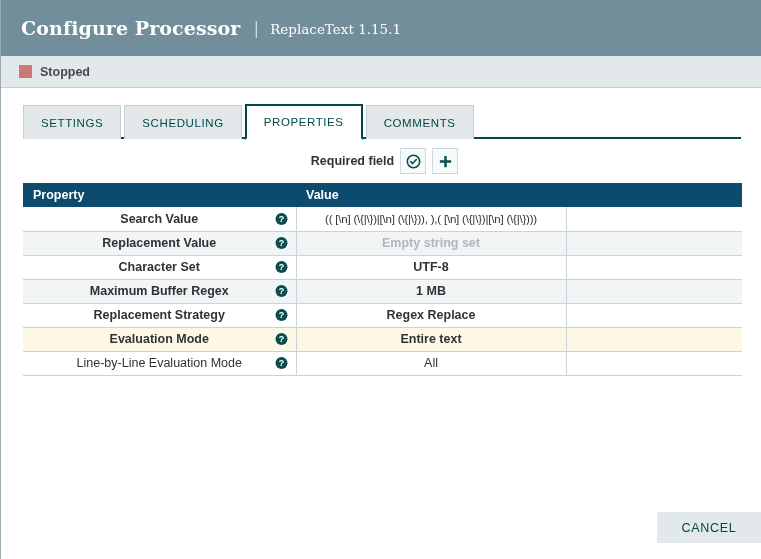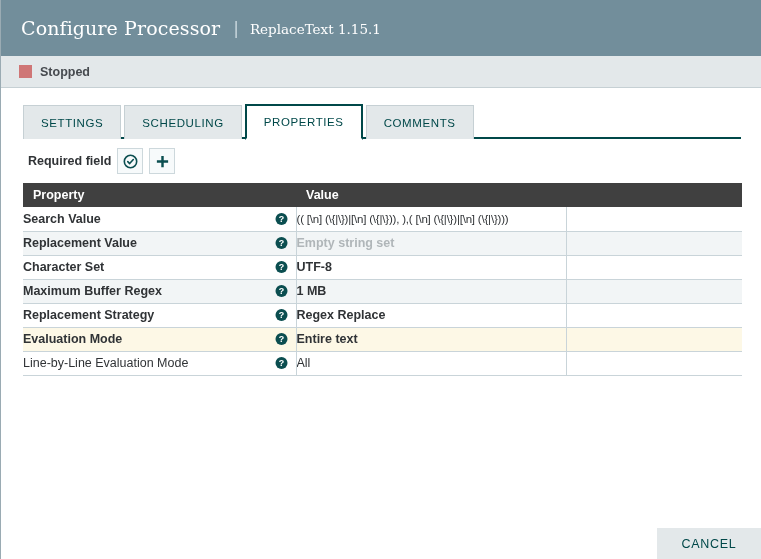--- a/index.html
+++ b/index.html
@@ -25,21 +25,21 @@
   .dlg-header {
     height: 56px;
     background: #728e9b;
     display: flex;
     align-items: center;
     padding-left: 20px;
   }
   .dlg-title {
     font-family: "DejaVu Serif", "Liberation Serif", serif;
     font-size: 19px;
-    font-weight: normal;
+    font-weight: bold;
     color: #ffffff;
     letter-spacing: 0.1px;
   }
   .dlg-title-sep {
     color: #cfdbe1;
     font-family: "DejaVu Serif", "Liberation Serif", serif;
     font-size: 17px;
     margin: 0 11px 0 13px;
     font-weight: normal;
   }
@@ -117,21 +117,21 @@
     margin-bottom: -1px;
     font-weight: normal;
   }
 
   
   .req-row {
     height: 44px;
     margin: 0 20px 0 22px;
     display: flex;
     align-items: center;
-    justify-content: flex-start;
+    justify-content: center;
   }
   .req-label {
     font-size: 12.5px;
     font-weight: bold;
     color: #303336;
     padding-left: 5px;
   }
   .req-actions { display: flex; }
   .icon-btn {
     width: 26px;
@@ -146,40 +146,41 @@
   .icon-btn svg { display: block; }
 
   
   .prop-table {
     margin: 0 20px 0 22px;
     width: 719px;
     border-collapse: collapse;
     table-layout: fixed;
   }
   .prop-table thead th {
-    background: #404040;
+    background: #0c4a6e;
     color: #ffffff;
     font-size: 12.5px;
     font-weight: bold;
     text-align: left;
     height: 24px;
     padding: 0 0 0 10px;
     border: none;
   }
   .col-prop  { width: 273px; }
   .col-val   { width: 270px; }
   .col-extra { width: 176px; }
 
   .prop-table tbody td {
     height: 24px;
     font-size: 12.5px;
     color: #303336;
     border-bottom: 1px solid #c9d4d9;
     padding: 0;
     vertical-align: middle;
+    text-align: center;
   }
   .prop-table tbody tr.odd  td { background: #ffffff; }
   .prop-table tbody tr.even td { background: #f2f5f6; }
   .prop-table tbody tr.highlight td { background: #fdf8e6; }
 
   .cell-prop {
     position: relative;
     padding-left: 12px;
     padding-right: 26px;
     border-right: 1px solid #c9d4d9;
@@ -213,21 +214,21 @@
     font-size: 11.5px;
     letter-spacing: -0.2px;
   }
   .cell-extra { padding-left: 10px; }
 
   
   .dlg-footer {
     position: absolute;
     left: 0;
     right: 0;
-    bottom: 0;
+    bottom: 16px;
     height: 31px;
     display: flex;
     justify-content: flex-end;
   }
   .btn {
     height: 31px;
     min-width: 104px;
     padding: 0 18px;
     display: flex;
     align-items: center;

